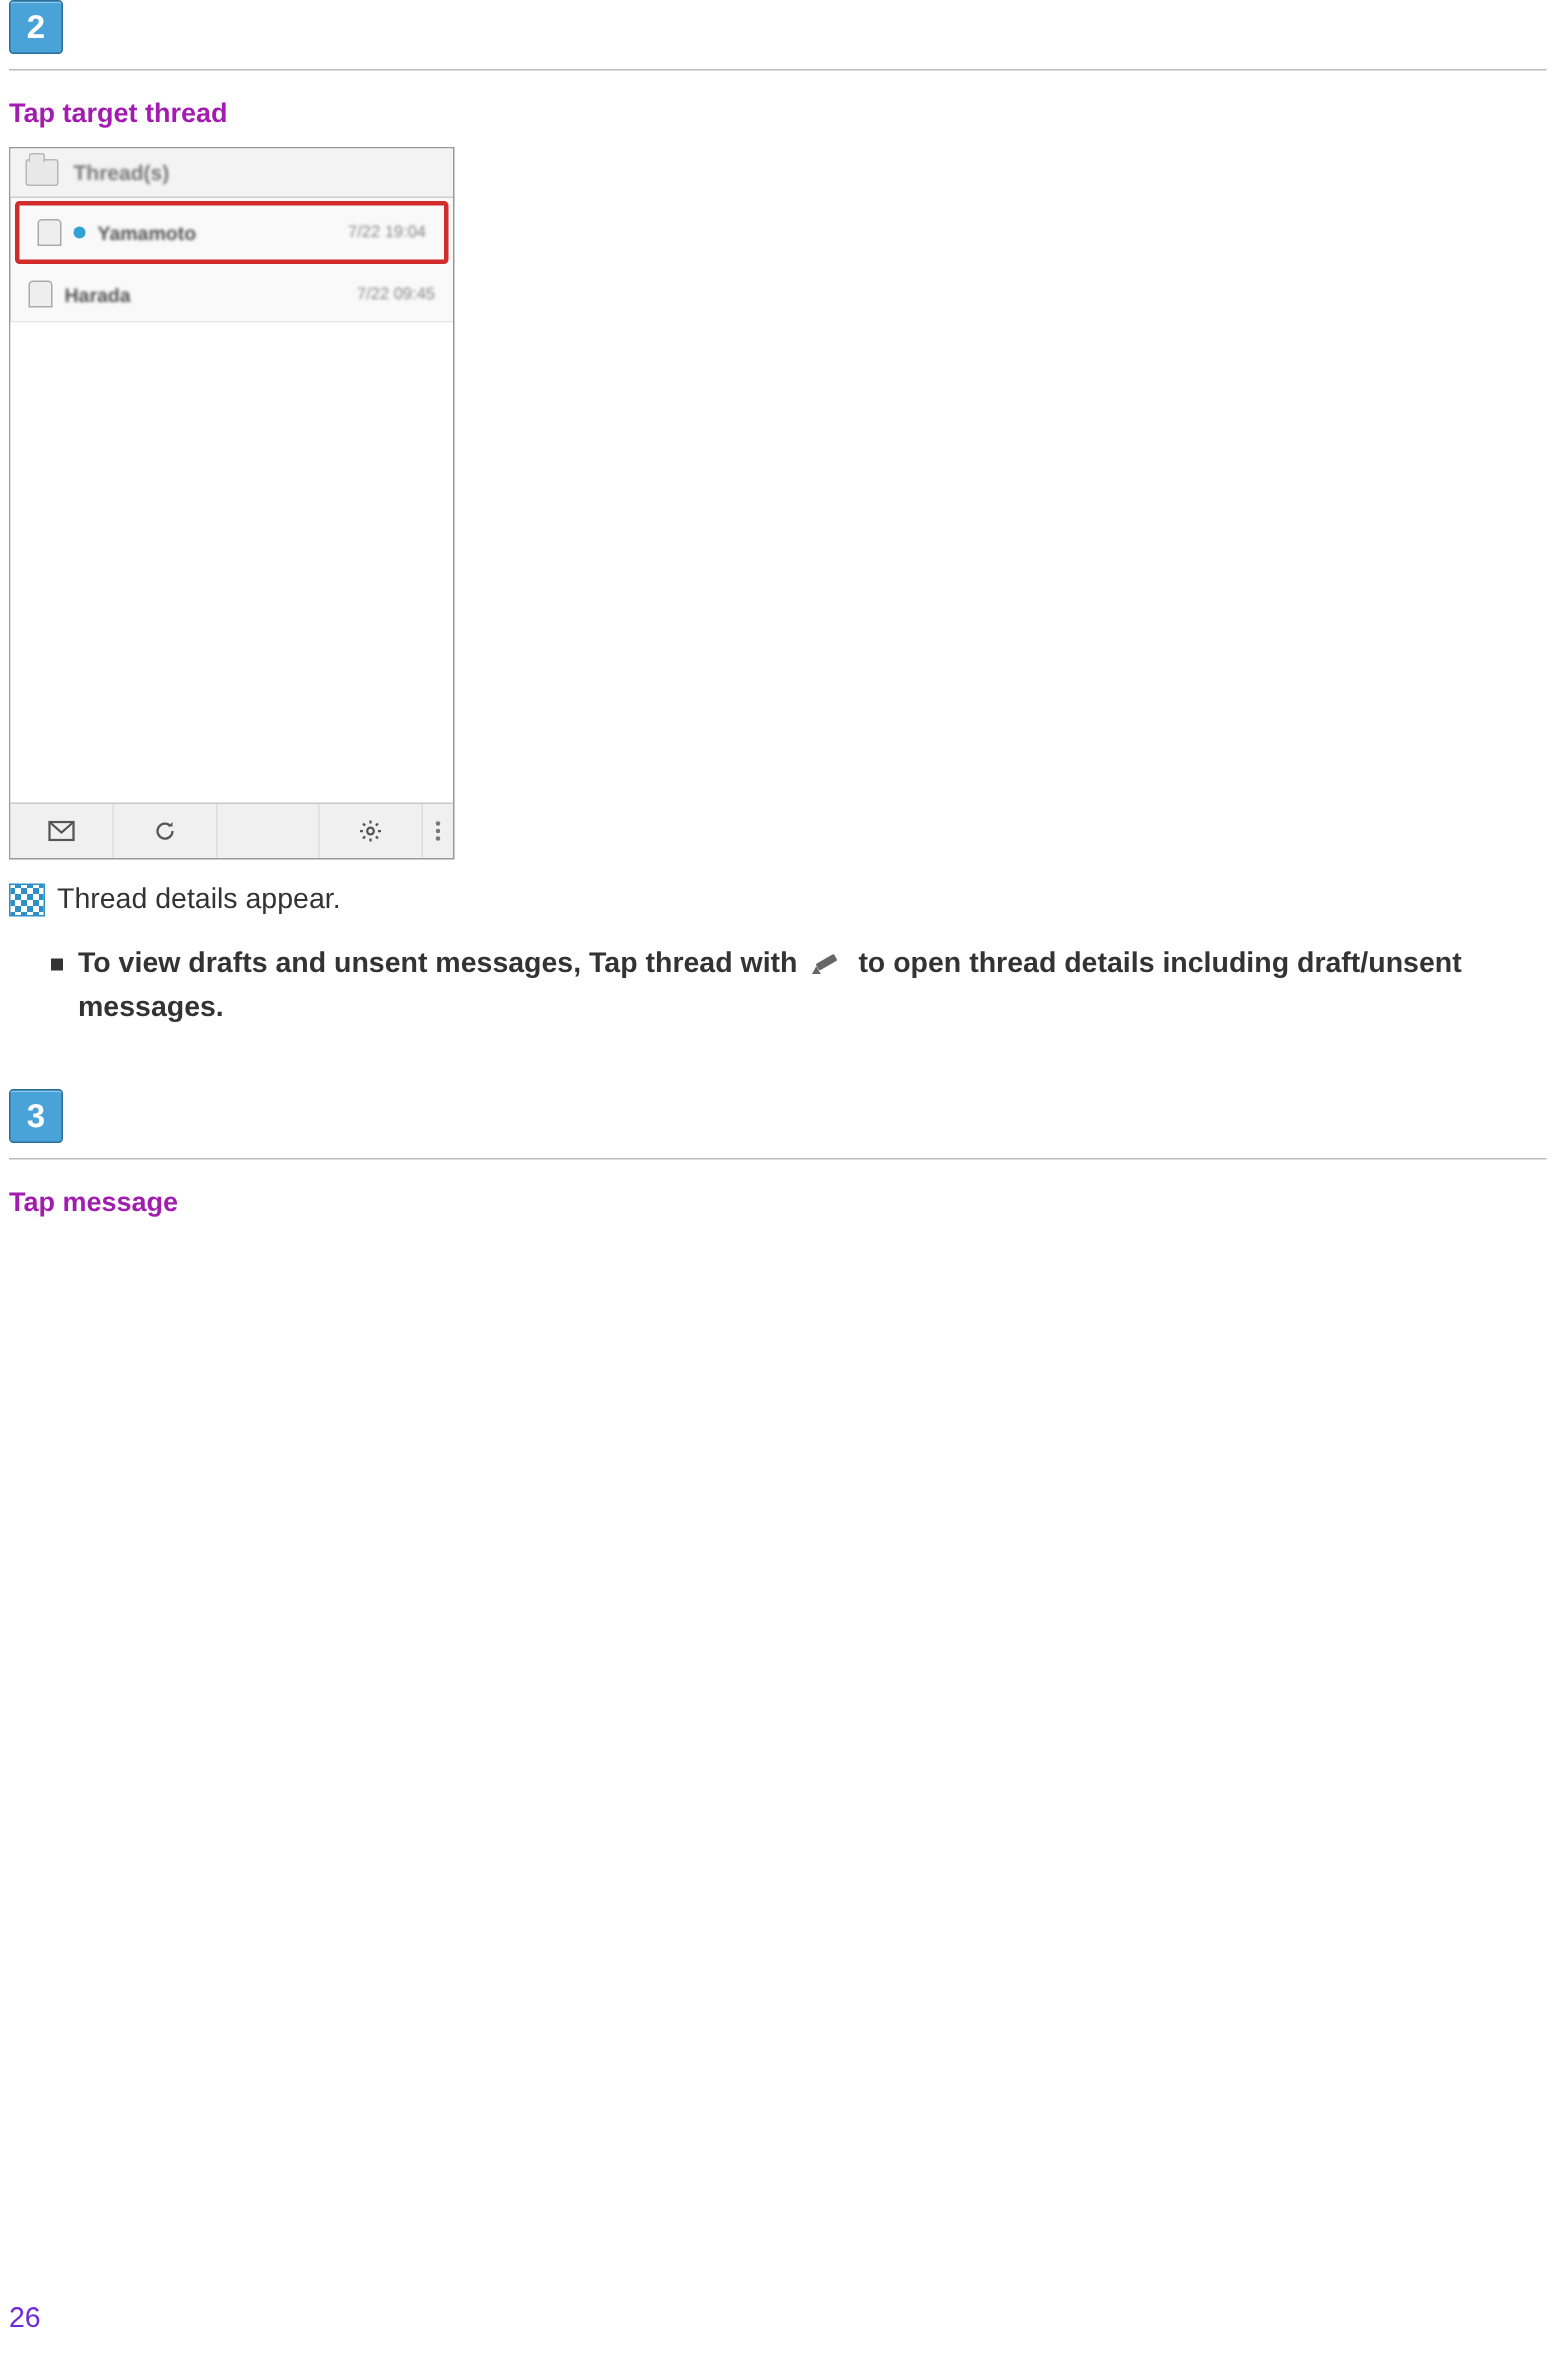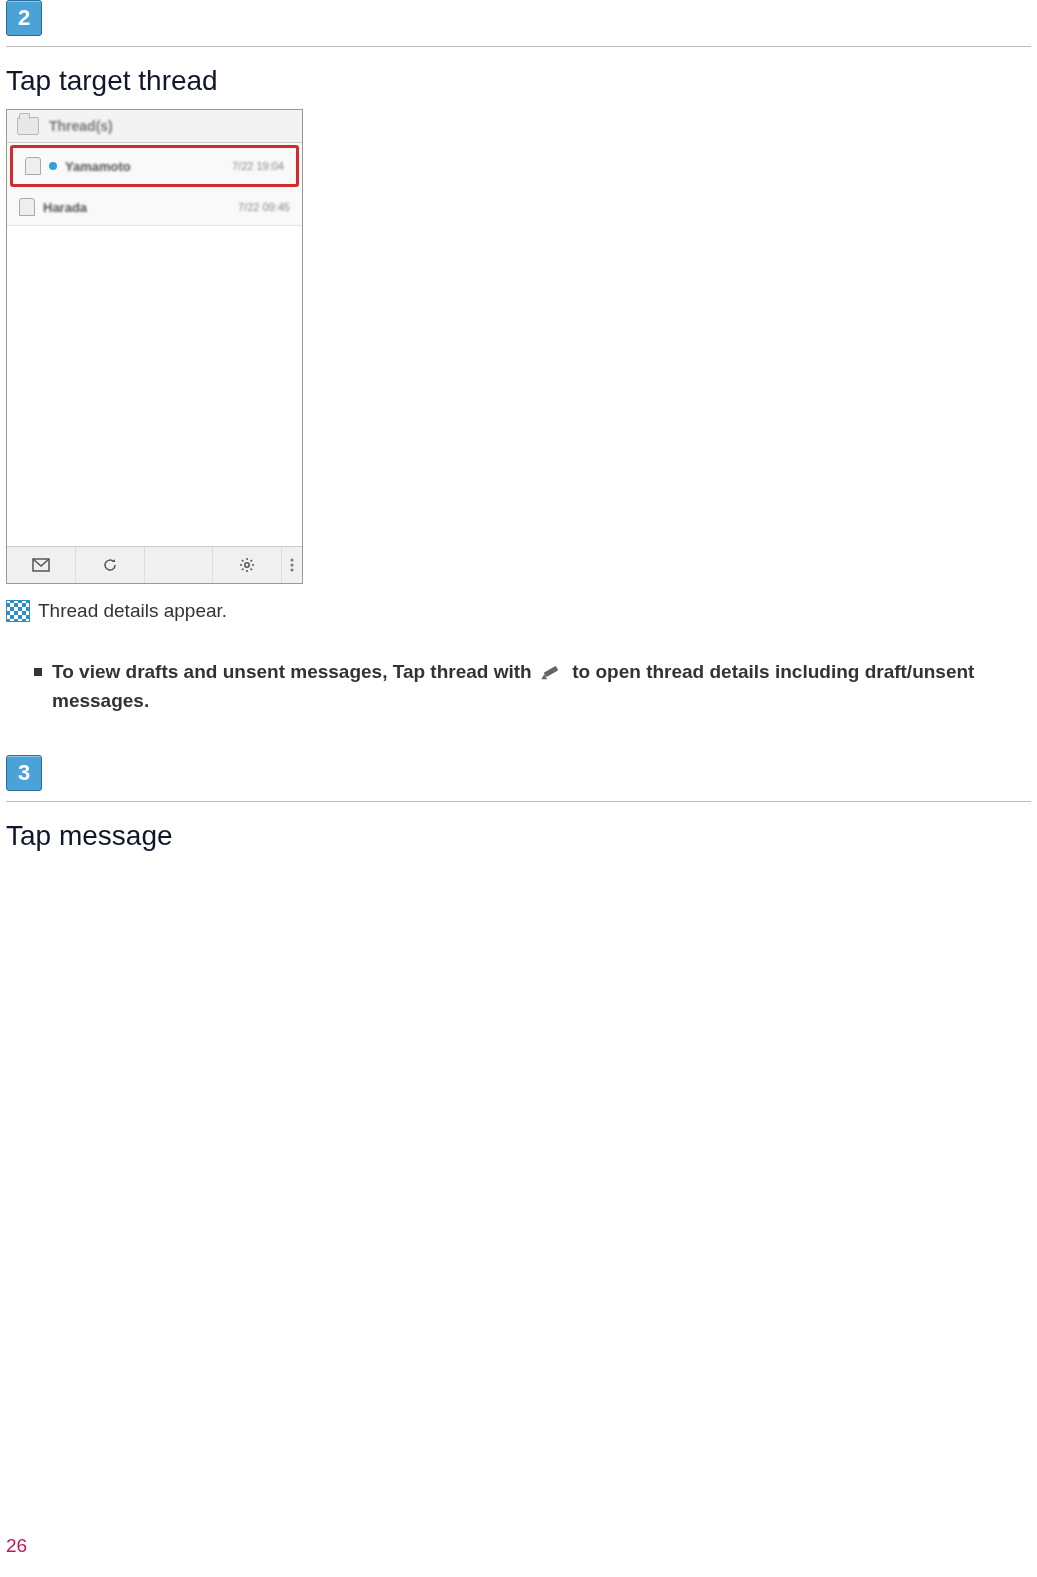--- a/index.html
+++ b/index.html
@@ -31,24 +31,24 @@
     border-radius: 3px;
     box-shadow: inset 0 1px 0 rgba(255,255,255,0.4);
     margin-bottom: 6px;
   }
   hr.rule {
     border: none;
     border-top: 1px solid #bbb;
     margin: 4px 0 18px 0;
   }
   .step-title {
-    font-size: 28px;
-    color: #0f172a;
+    font-size: 18px;
+    color: #a21caf;
     margin: 0 0 12px 0;
-    font-weight: normal;
+    font-weight: bold;
   }
 
   
   .phone {
     width: 295px;
     border: 1px solid #999;
     background: #f9f9f9;
     position: relative;
   }
   .phone-header {
@@ -138,21 +138,21 @@
     border-right: 1px solid #ddd;
     color: #666;
     font-size: 16px;
   }
   .phone-toolbar .tbtn:last-child { border-right: none; flex: 0 0 20px; }
 
   .result-line {
     display: flex;
     align-items: center;
     gap: 8px;
-    margin: 16px 0 36px 0;
+    margin: 16px 0 18px 0;
     font-size: 19px;
   }
   .flag-icon {
     width: 22px; height: 20px;
     background: repeating-conic-gradient(#2d8fc5 0% 25%, #fff 0% 50%) 50% / 8px 8px;
     border: 1px solid #2d8fc5;
   }
 
   .note-list {
     margin: 6px 0 40px 28px;
@@ -195,21 +195,21 @@
     border-top: 3px solid transparent;
     border-bottom: 3px solid transparent;
     transform: rotate(-30deg);
   }
 
   .page-number {
     position: absolute;
     bottom: 20px;
     left: 6px;
     font-size: 19px;
-    color: #be185d;
+    color: #6d28d9;
   }
 </style>
 </head>
 <body>
 
 <div class="page">
 
   <div>
     <div class="step-badge">2</div>
     <hr class="rule">

